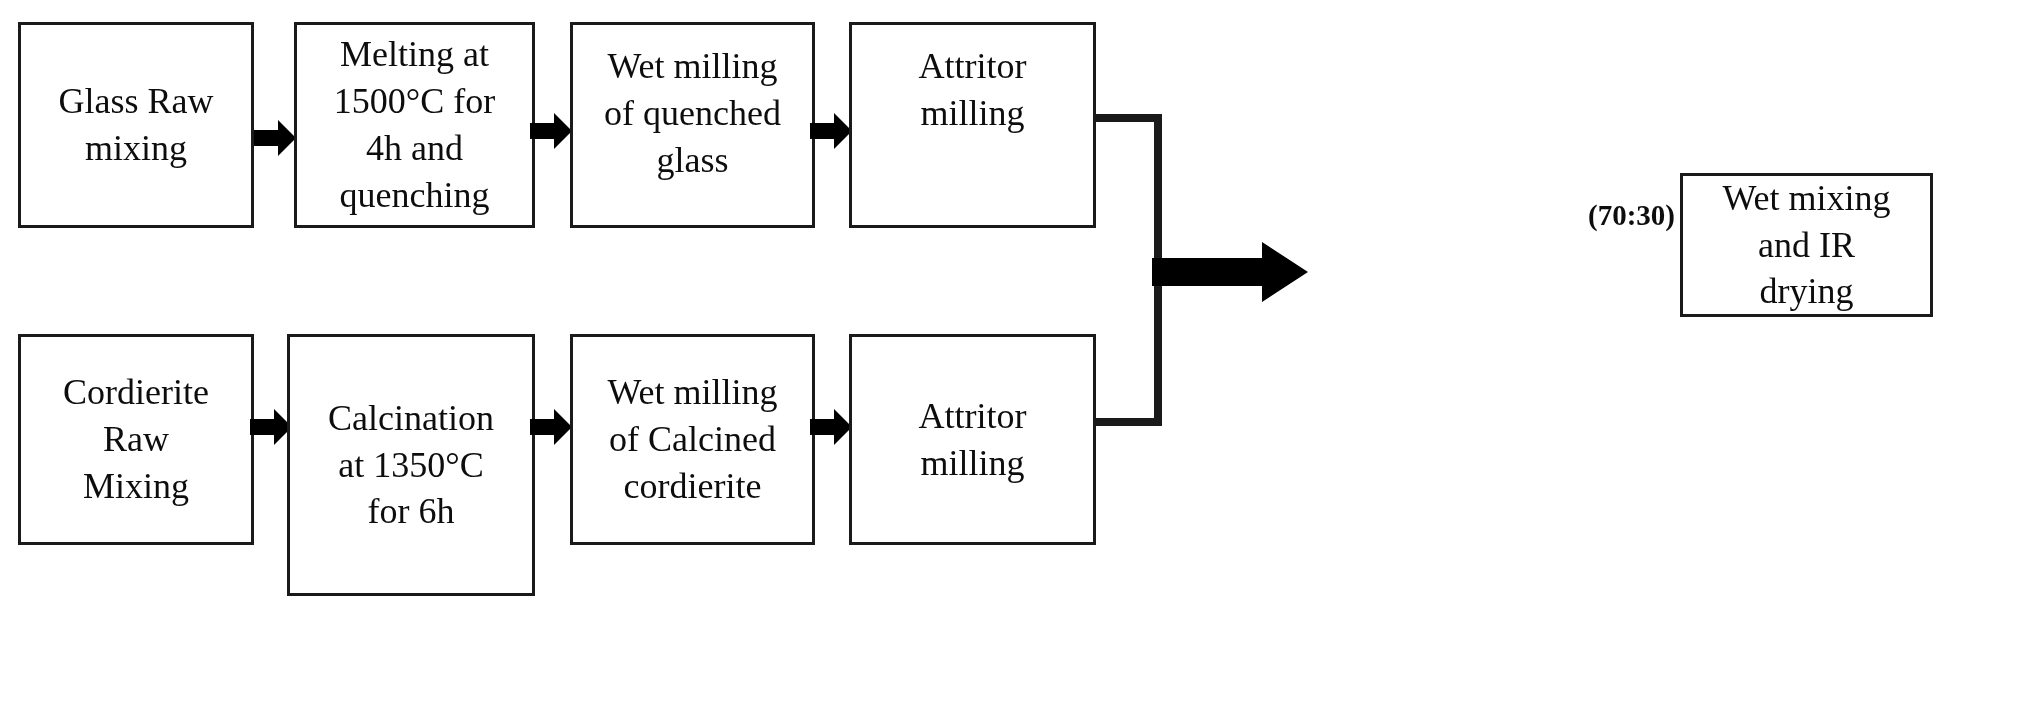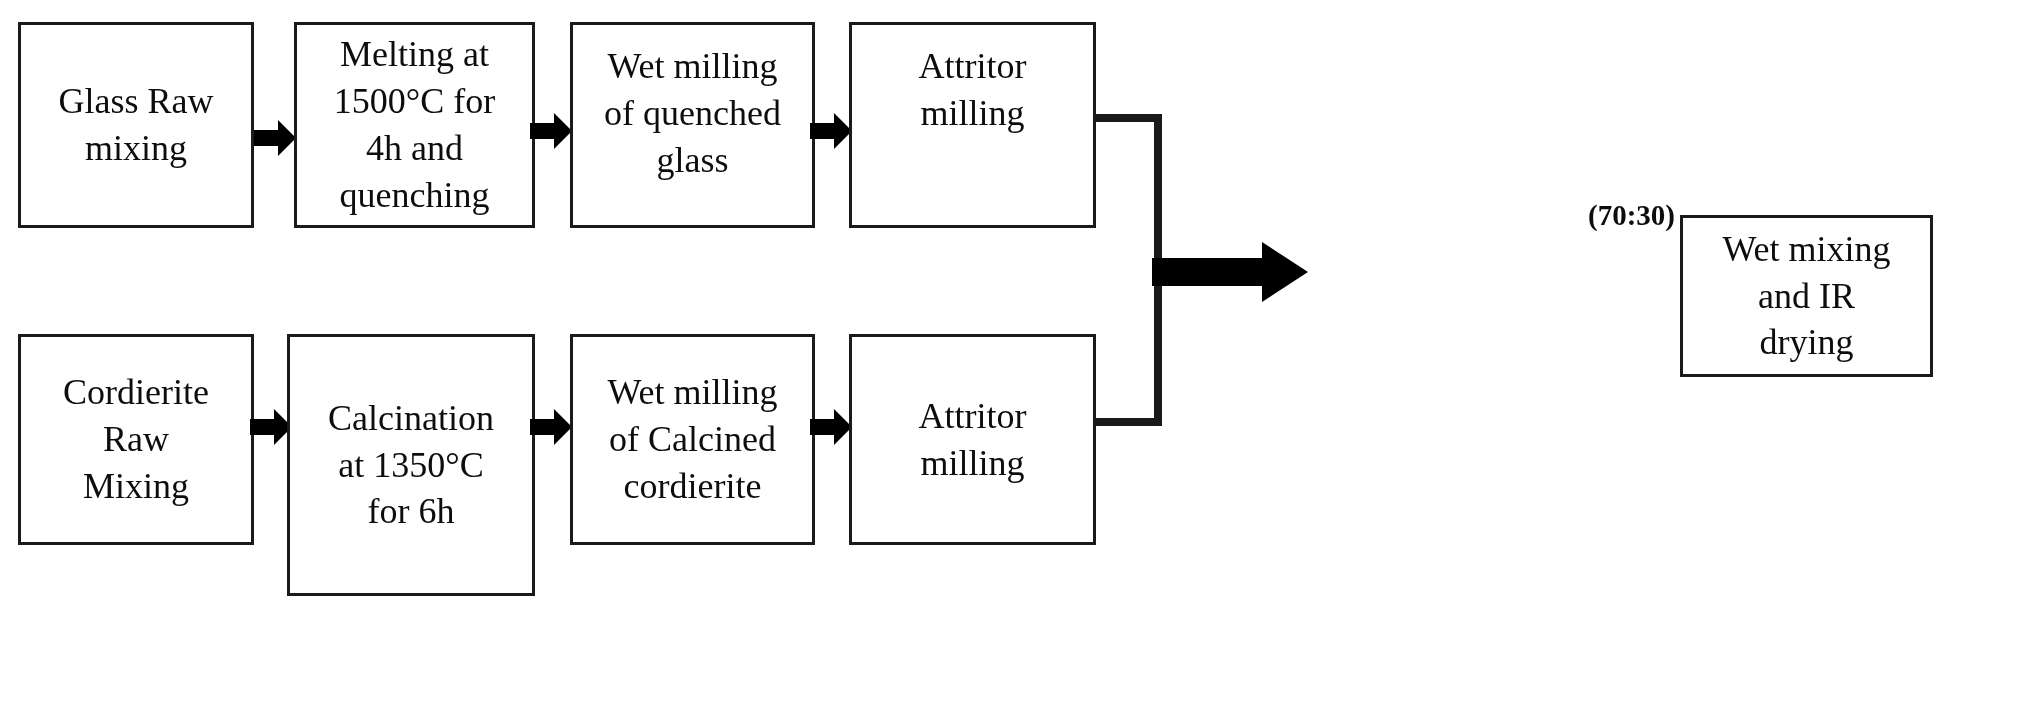--- a/index.html
+++ b/index.html
@@ -148,19 +148,19 @@
   </div>
 
   <div class="arrow" style="left:1152px; top:240px; width:156px; height:64px;">
     <svg width="156" height="64" viewBox="0 0 156 64">
       <path d="M0 18 L110 18 L110 2 L156 32 L110 62 L110 46 L0 46 Z" fill="#000000"></path>
     </svg>
   </div>
 
   <div class="ratio-label" style="left:1588px; top:199px;">(70:30)</div>
 
-  <div class="node" style="left:1680px; top:173px; width:253px; height:162px;margin-top:42px;">
+  <div class="node" style="left:1680px; top:173px; width:253px; height:144px;">
     <span class="label">Wet mixing
 and IR
 drying</span>
   </div>
 
 </div>
 
 </body></html>

